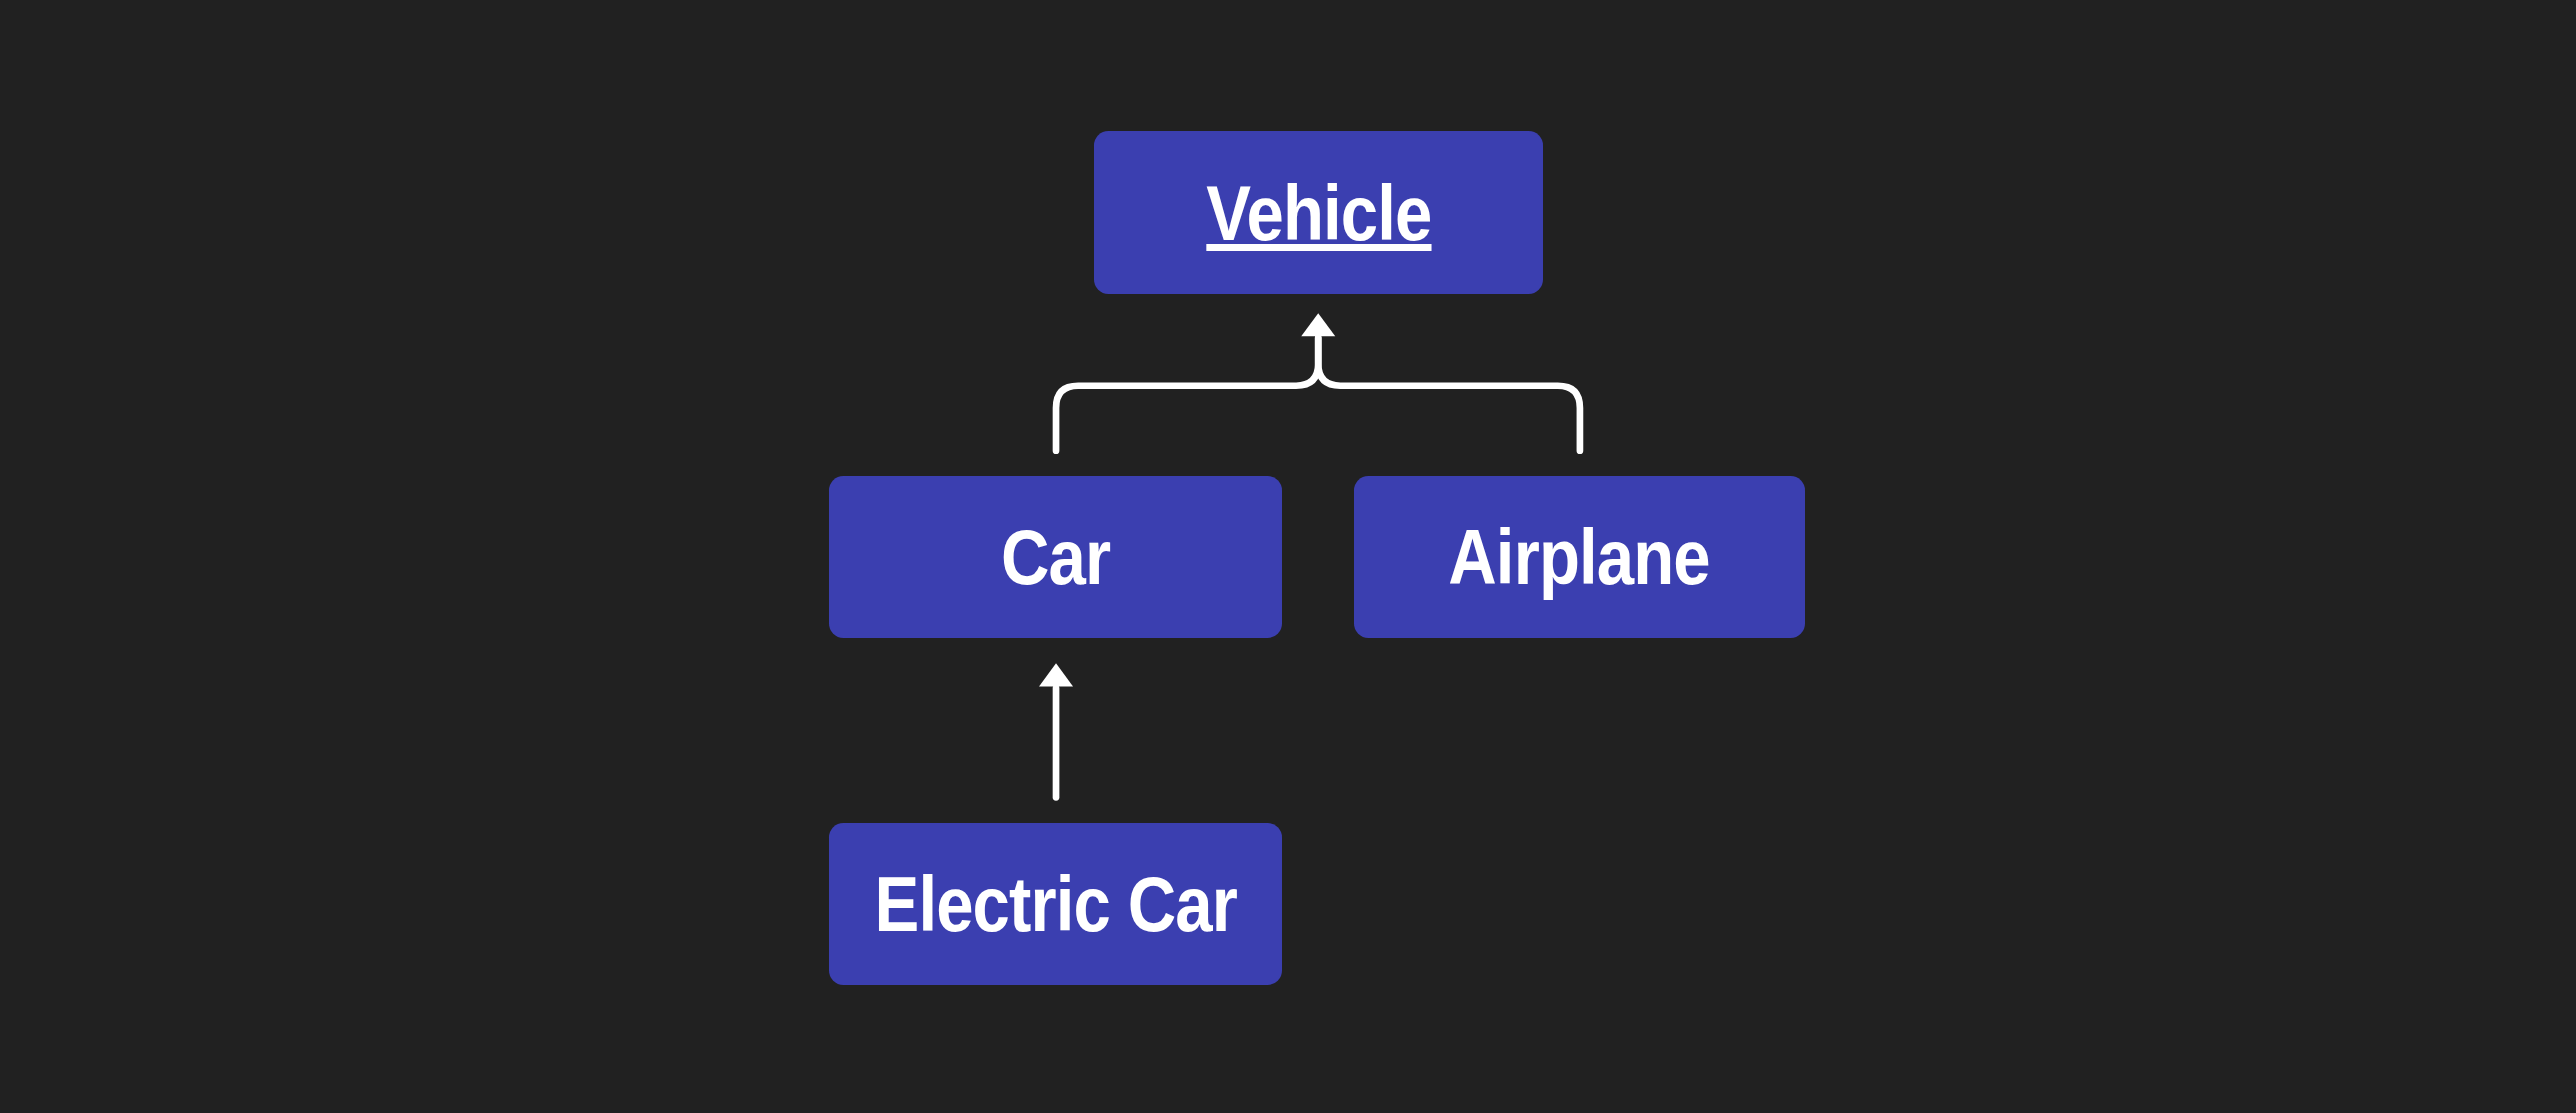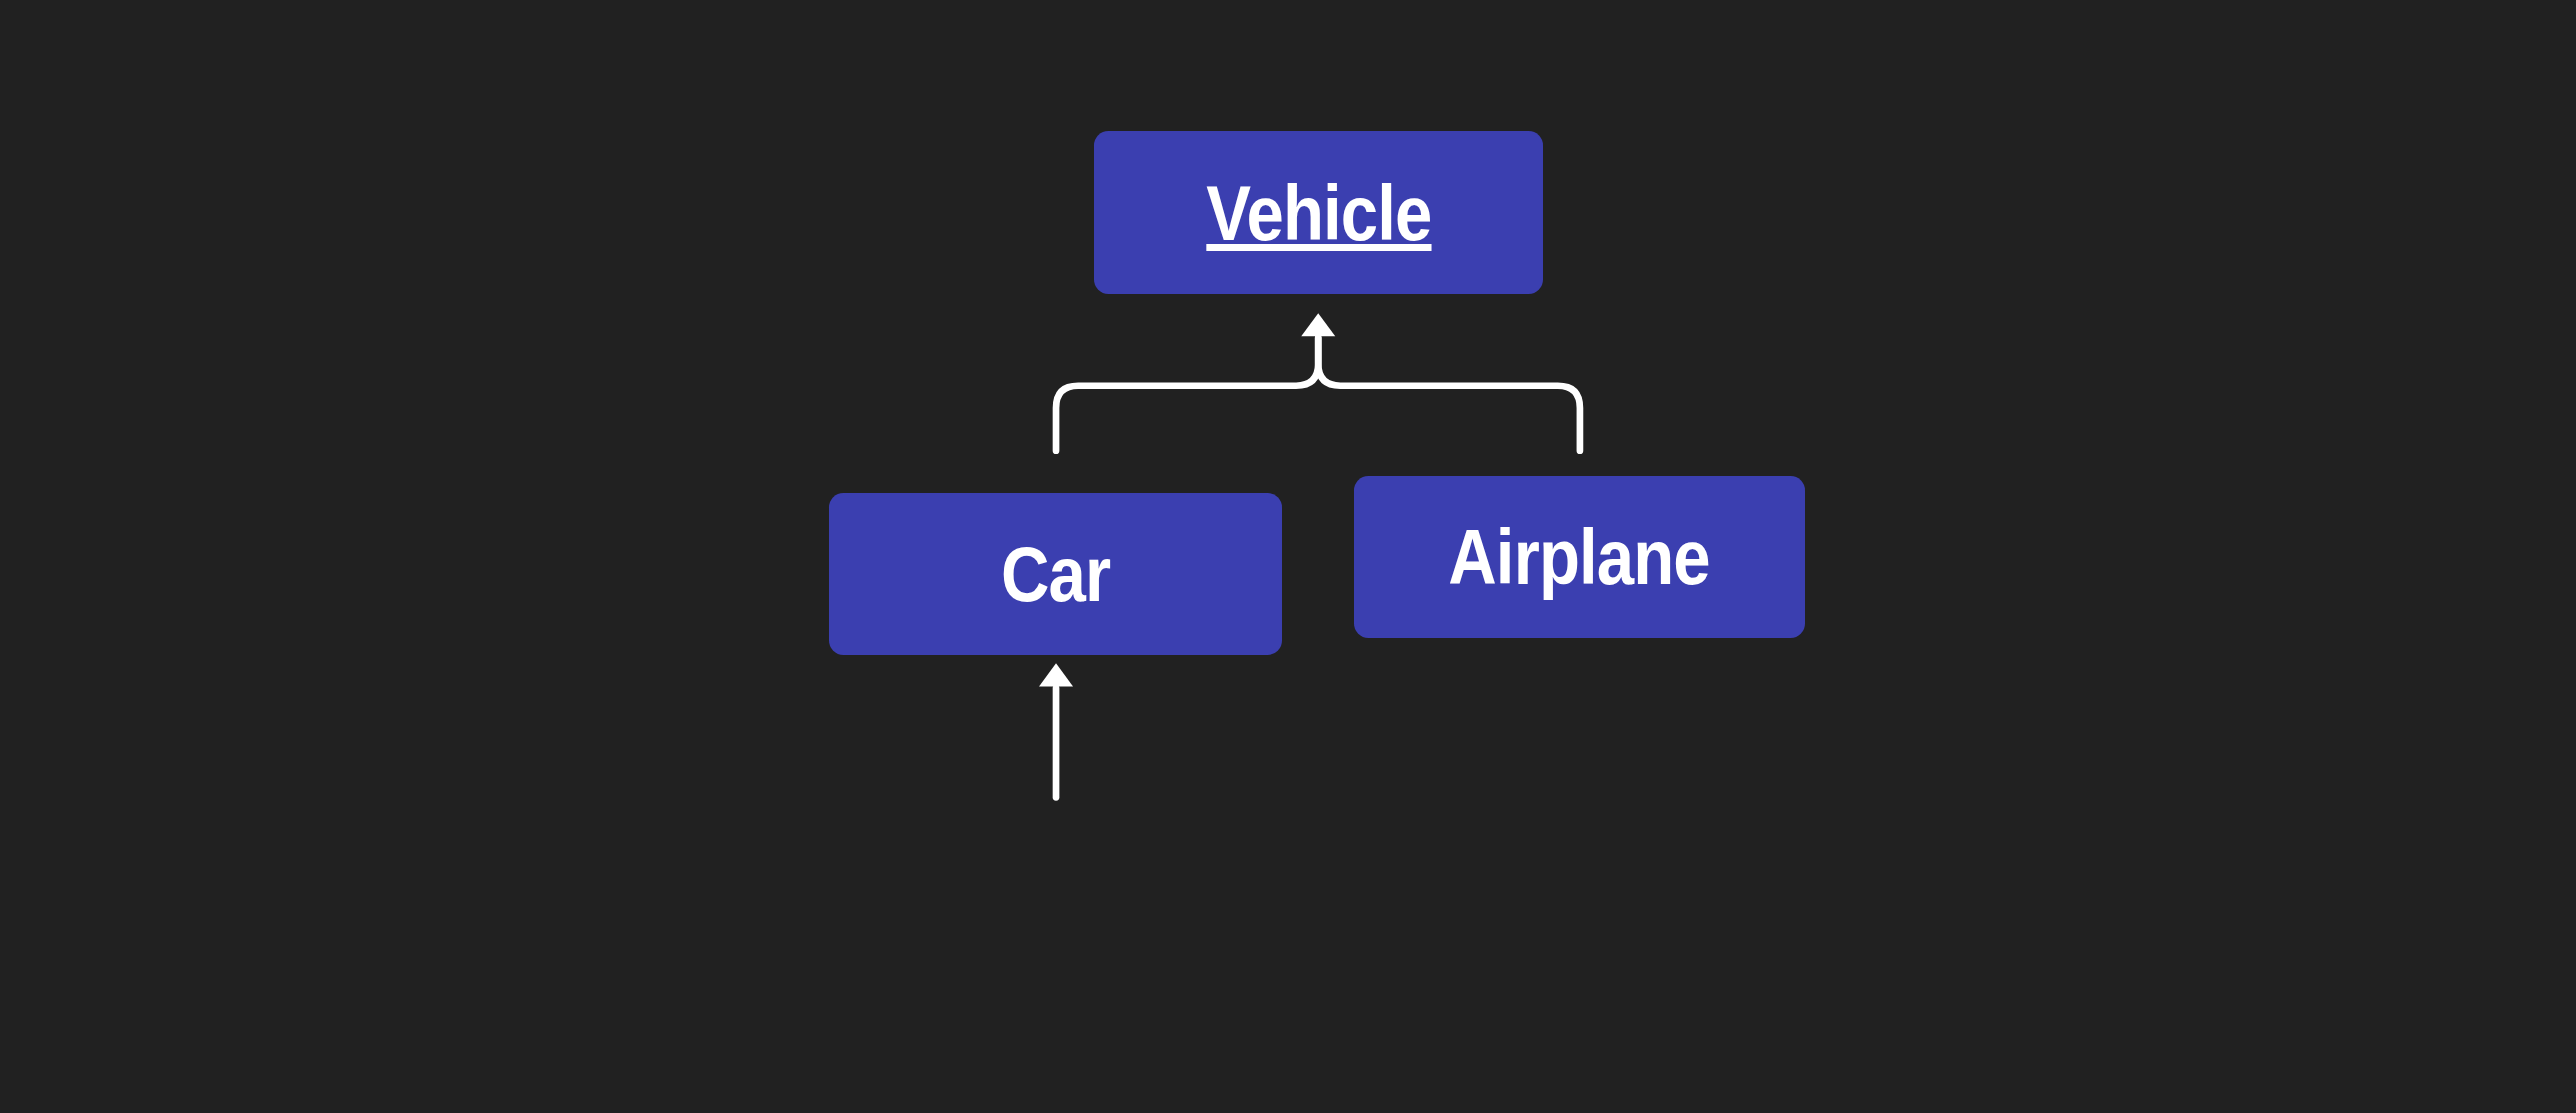--- a/index.html
+++ b/index.html
@@ -37,21 +37,21 @@
     font-size:78px;
     line-height:1;
   }
   .node .label{
     transform:scaleX(0.86);
     transform-origin:center center;
     white-space:nowrap;
     letter-spacing:-1px;
   }
   #node-vehicle      {left:1094px; top:131px;  width:449px; height:163px;text-decoration:underline;}
-  #node-car          {left:829px; top:476px;  width:453px; height:162px;margin-top:17px;}
+  #node-car          {left:829px; top:476px;  width:453px; height:162px;}
   #node-airplane     {left:1354px; top:476px;  width:451px; height:162px;}
   #node-electric-car {left:829px; top:823px; width:453px; height:162px;}
 </style>
 </head>
 <body>
 
 <div class="stage">
 
   <svg class="edges" viewBox="0 0 5121 2161" preserveAspectRatio="none">
 
@@ -70,15 +70,18 @@
   </div>
 
   <div class="node" id="node-car">
     <span class="label">Car</span>
   </div>
 
   <div class="node" id="node-airplane">
     <span class="label">Airplane</span>
   </div>
 
+  <div class="node" id="node-electric-car">
+    <span class="label">Electric Car</span>
+  </div>
 
 </div>
 
 
 </body></html>

